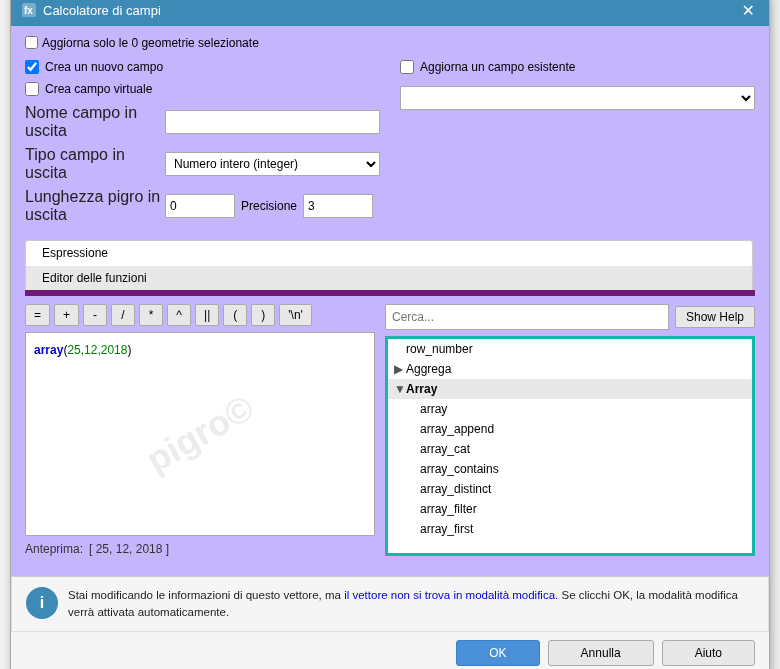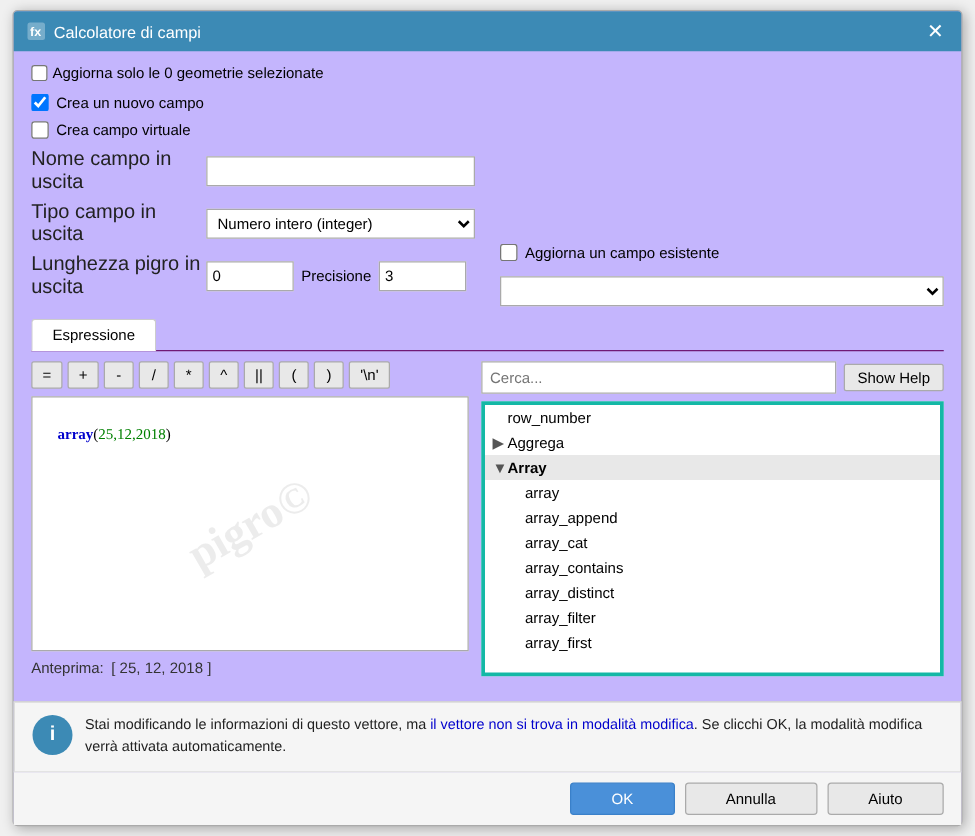--- a/index.html
+++ b/index.html
@@ -63,21 +63,21 @@
       display: flex;
       gap: 20px;
       margin-bottom: 10px;
     }
     .left-panel-top {
       flex: 1;
     }
     .right-panel-top {
       flex: 1;
       display: flex;
-      align-items: flex-end;
+      align-items: flex-start;
     }
     .checkbox-row {
       display: flex;
       align-items: center;
       gap: 6px;
       margin-bottom: 8px;
     }
     .checkbox-row input[type=checkbox] {
       width: 14px;
       height: 14px;
@@ -125,22 +125,23 @@
       width: 200px;
       height: 24px;
       border: 1px solid #aaa;
       background: white;
       padding: 2px 4px;
       font-size: 12px;
       margin-top: 10px;
     }
     .tab-bar {
       display: flex;
-      border-bottom: 1px solid #701a75;
+      border-bottom: 6px solid #701a75;
       margin-bottom: 8px;
+      flex-direction: column;
     }
     .tab {
       padding: 5px 16px;
       border: 1px solid #ccc;
       border-bottom: none;
       background: #e8e8e8;
       cursor: pointer;
       font-size: 12px;
       margin-right: 2px;
       border-radius: 3px 3px 0 0;
@@ -173,22 +174,22 @@
       font-size: 12px;
       border-radius: 2px;
       min-width: 24px;
       text-align: center;
     }
     .code-editor {
       flex: 1;
       min-height: 170px;
       border: 1px solid #aaa;
       background: white;
-      padding: 20px;
-      font-family: Liberation Serif, serif;
+      padding: 8px;
+      font-family: Liberation Sans, sans-serif;
       font-size: 12px;
       overflow: auto;
       position: relative;
     }
     .code-line {
       line-height: 1.5;
     }
     .kw-blue { color: #0000cc; font-weight: bold; }
     .kw-green { color: #008000; }
     .preview-row {
@@ -364,20 +365,23 @@
           <select class="right-dropdown" style="width:100%; margin-top:4px;">
             <option></option>
           </select>
         </div>
       </div>
     </div>
 
     <div class="tab-bar">
       <div class="tab active">
         <span>Espressione</span>
+      </div>
+      <div class="tab">
+        <span>Editor delle funzioni</span>
       </div>
     </div>
 
     <div class="main-area">
 
       <div class="left-editor">
         <div class="toolbar">
           <button class="tool-btn">=</button>
           <button class="tool-btn">+</button>
           <button class="tool-btn">-</button>

